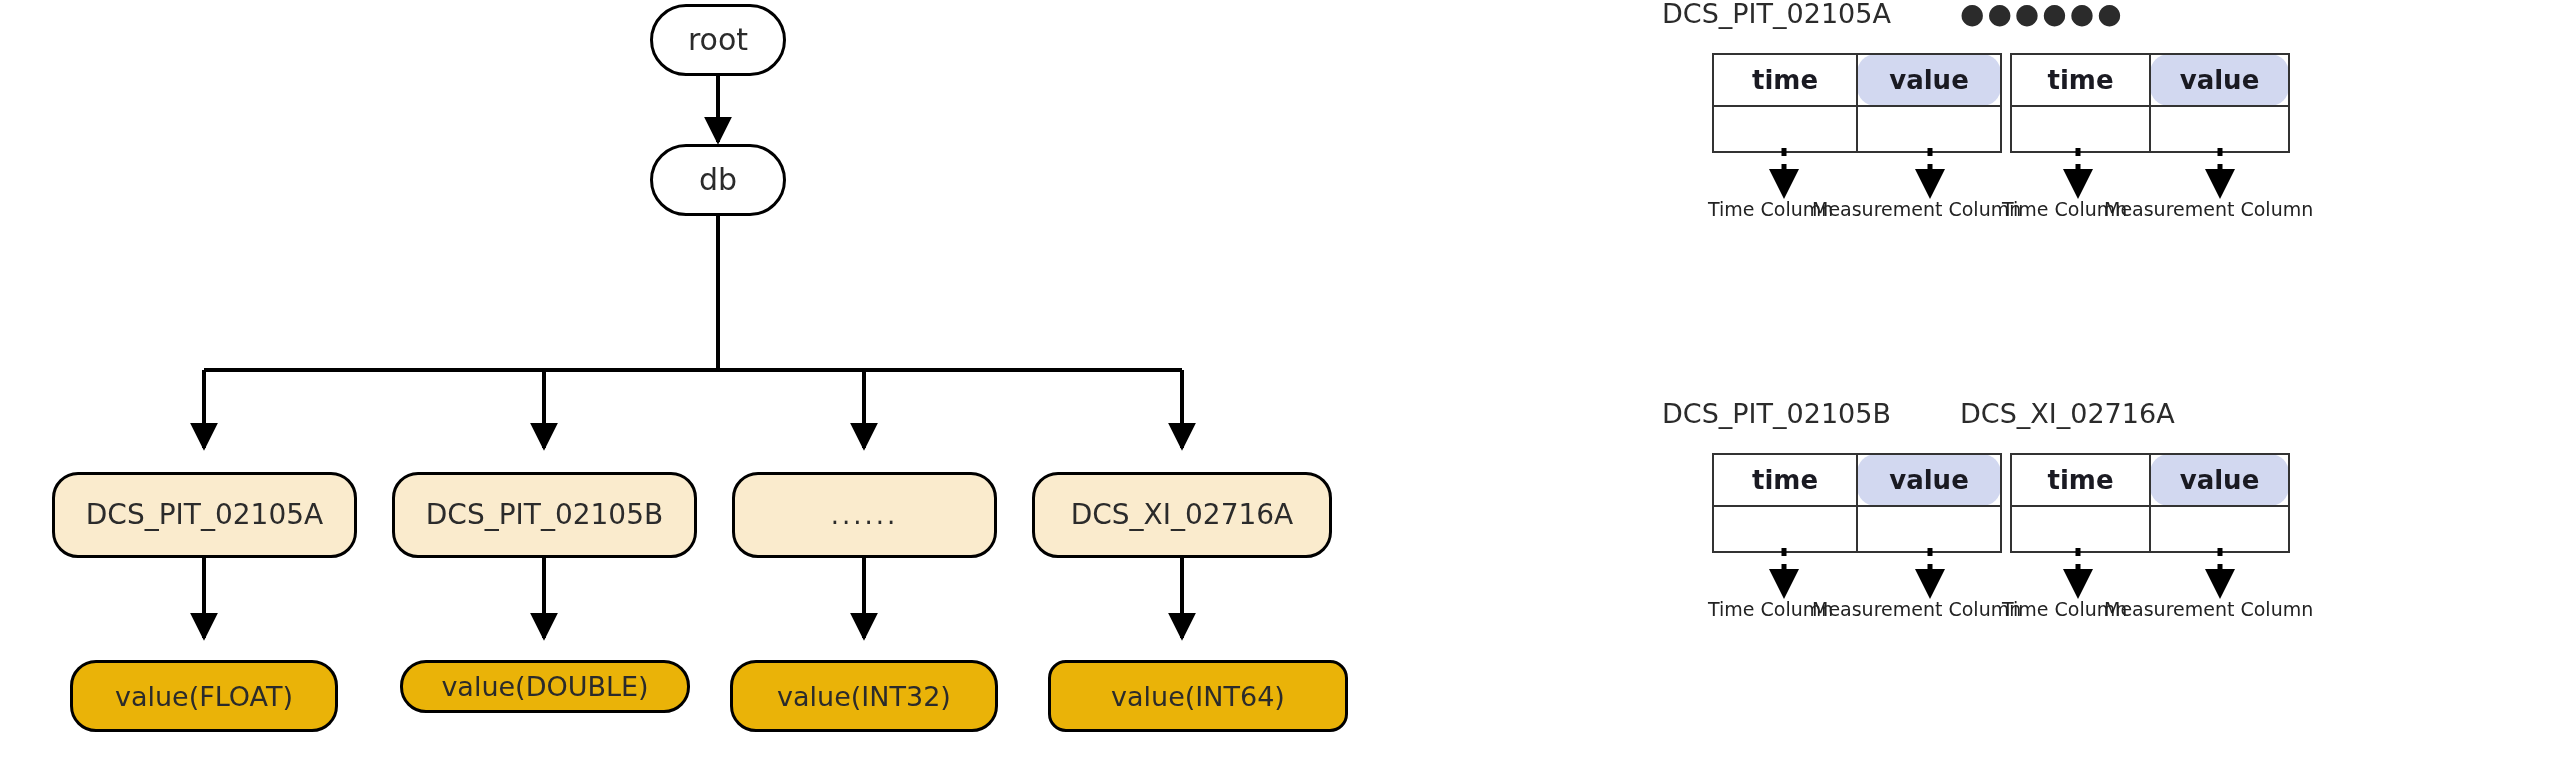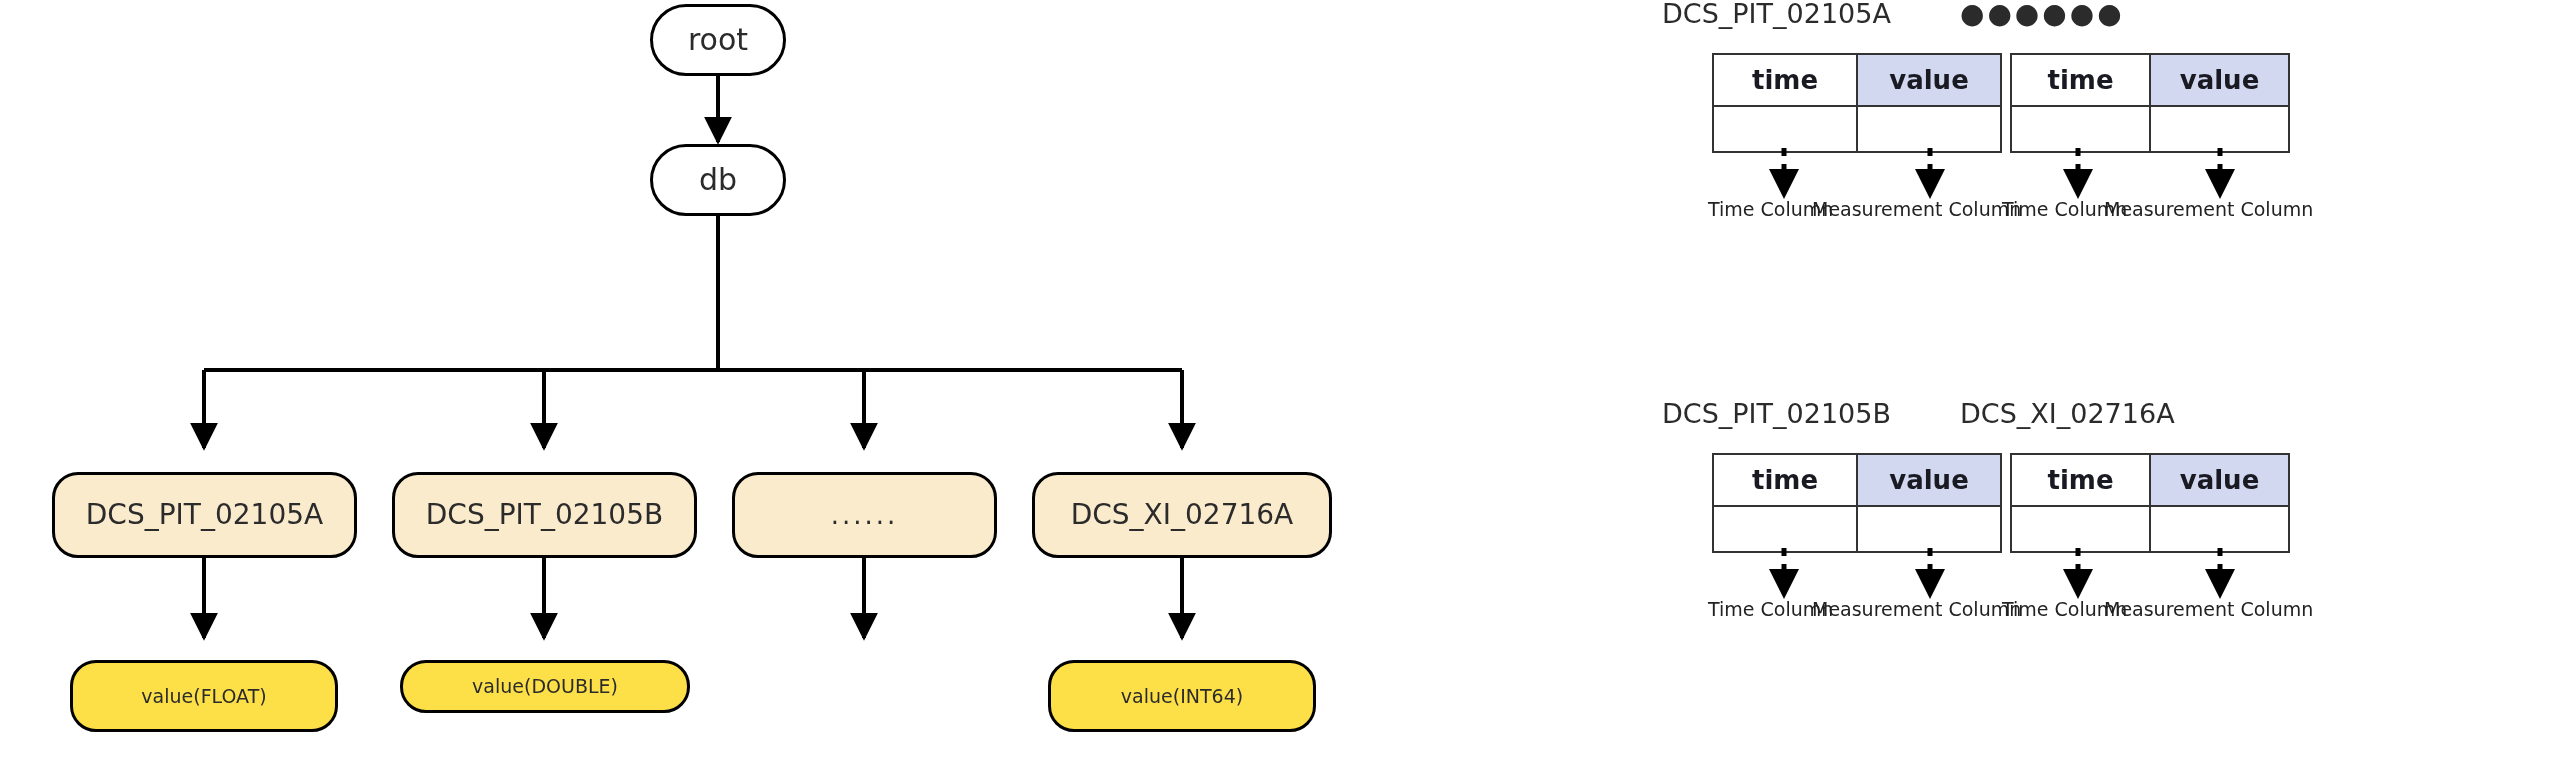--- a/index.html
+++ b/index.html
@@ -49,23 +49,23 @@
     font-size: 30px;
   }
 
   .node.series {
     background: #FAEBCD;
     border-radius: 26px;
     font-size: 28px;
   }
 
   .node.value {
-    background: #fde047;
+    background: #eab308;
     border-radius: 26px;
-    font-size: 19px;
+    font-size: 27px;
   }
 
   .node.dots {
     letter-spacing: 3px;
     font-size: 26px;
   }
 
   .tree-svg {
     position: absolute;
     left: 0; top: 0;
@@ -117,20 +117,21 @@
     padding: 1px;
   }
   .tbl td.hdr {
     font-weight: 700;
     font-size: 26px;
     color: #1a1a22;
     height: 48px;
   }
   .tbl td.hdr.val {
     background: #D2D8F0;
+    border-radius: 19px;
   }
 
   .col-caption {
     position: absolute;
     font-size: 19px;
     color: #222222;
     white-space: nowrap;
     line-height: 1;
   }
 
@@ -197,22 +198,25 @@
     </div>
 
     <div class="node value" style="left:70px; top:660px; width:268px; height:72px;">
       <span>value(FLOAT)</span>
     </div>
 
     <div class="node value" style="left:400px; top:660px; width:290px; height:53px;">
       <span>value(DOUBLE)</span>
     </div>
 
-
-    <div class="node value" style="left:1048px; top:660px; width:268px; height:72px;">
+    <div class="node value" style="left:730px; top:660px; width:268px; height:72px;">
+      <span>value(INT32)</span>
+    </div>
+
+    <div class="node value" style="left:1048px; top:660px; width:300px; height:72px;border-radius:18px;">
       <span>value(INT64)</span>
     </div>
 
   </div>
 
   <div class="tables-panel">
 
     <div class="table-group" style="left:62px; top:0px; width:420px; height:380px;">
       <div class="tg-title">DCS_PIT_02105A</div>
 

